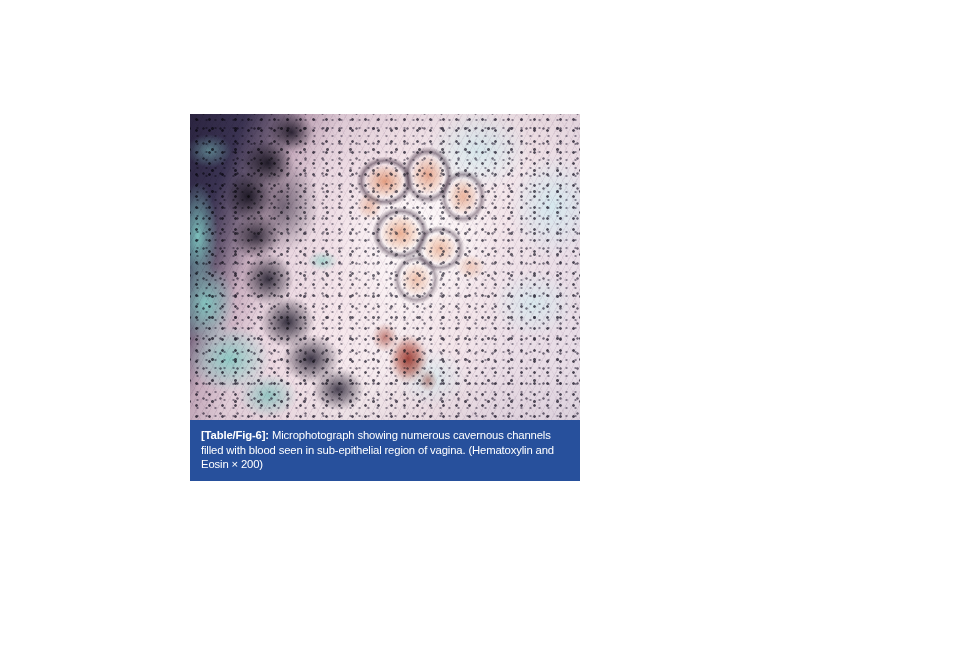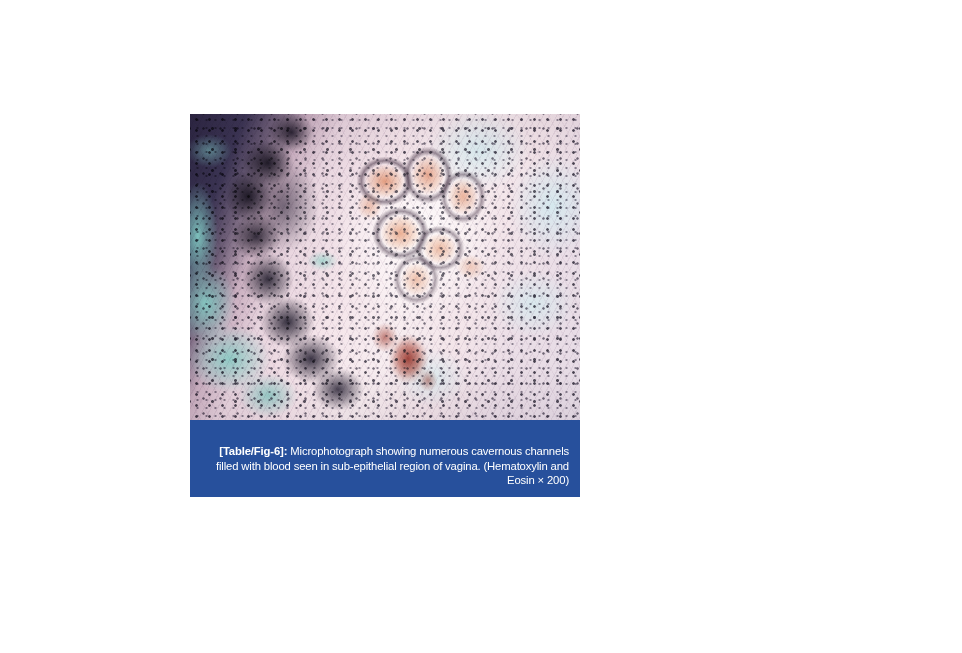--- a/index.html
+++ b/index.html
@@ -153,25 +153,25 @@
       radial-gradient(ellipse 280px 230px at 55% 45%, rgba(255,255,255,0.16) 0%, rgba(255,255,255,0) 70%),
       linear-gradient(180deg, rgba(60,40,70,0.07) 0%, rgba(60,40,70,0) 18%, rgba(60,40,70,0) 82%, rgba(60,40,70,0.06) 100%);
   }
 
   
   .caption {
     width: 390px;
     box-sizing: border-box;
     background: #27509c;
     color: #ffffff;
-    padding: 24px 11px 9px 11px;
+    padding: 8px 11px 9px 11px;
     font-size: 11.3px;
     line-height: 14.7px;
     letter-spacing: -0.15px;
-    text-align: right;
+    text-align: left;
   }
   .caption-label {
     font-weight: bold;
   }
   .caption-text {
     font-weight: normal;
   }
 </style>
 </head>
 <body>

